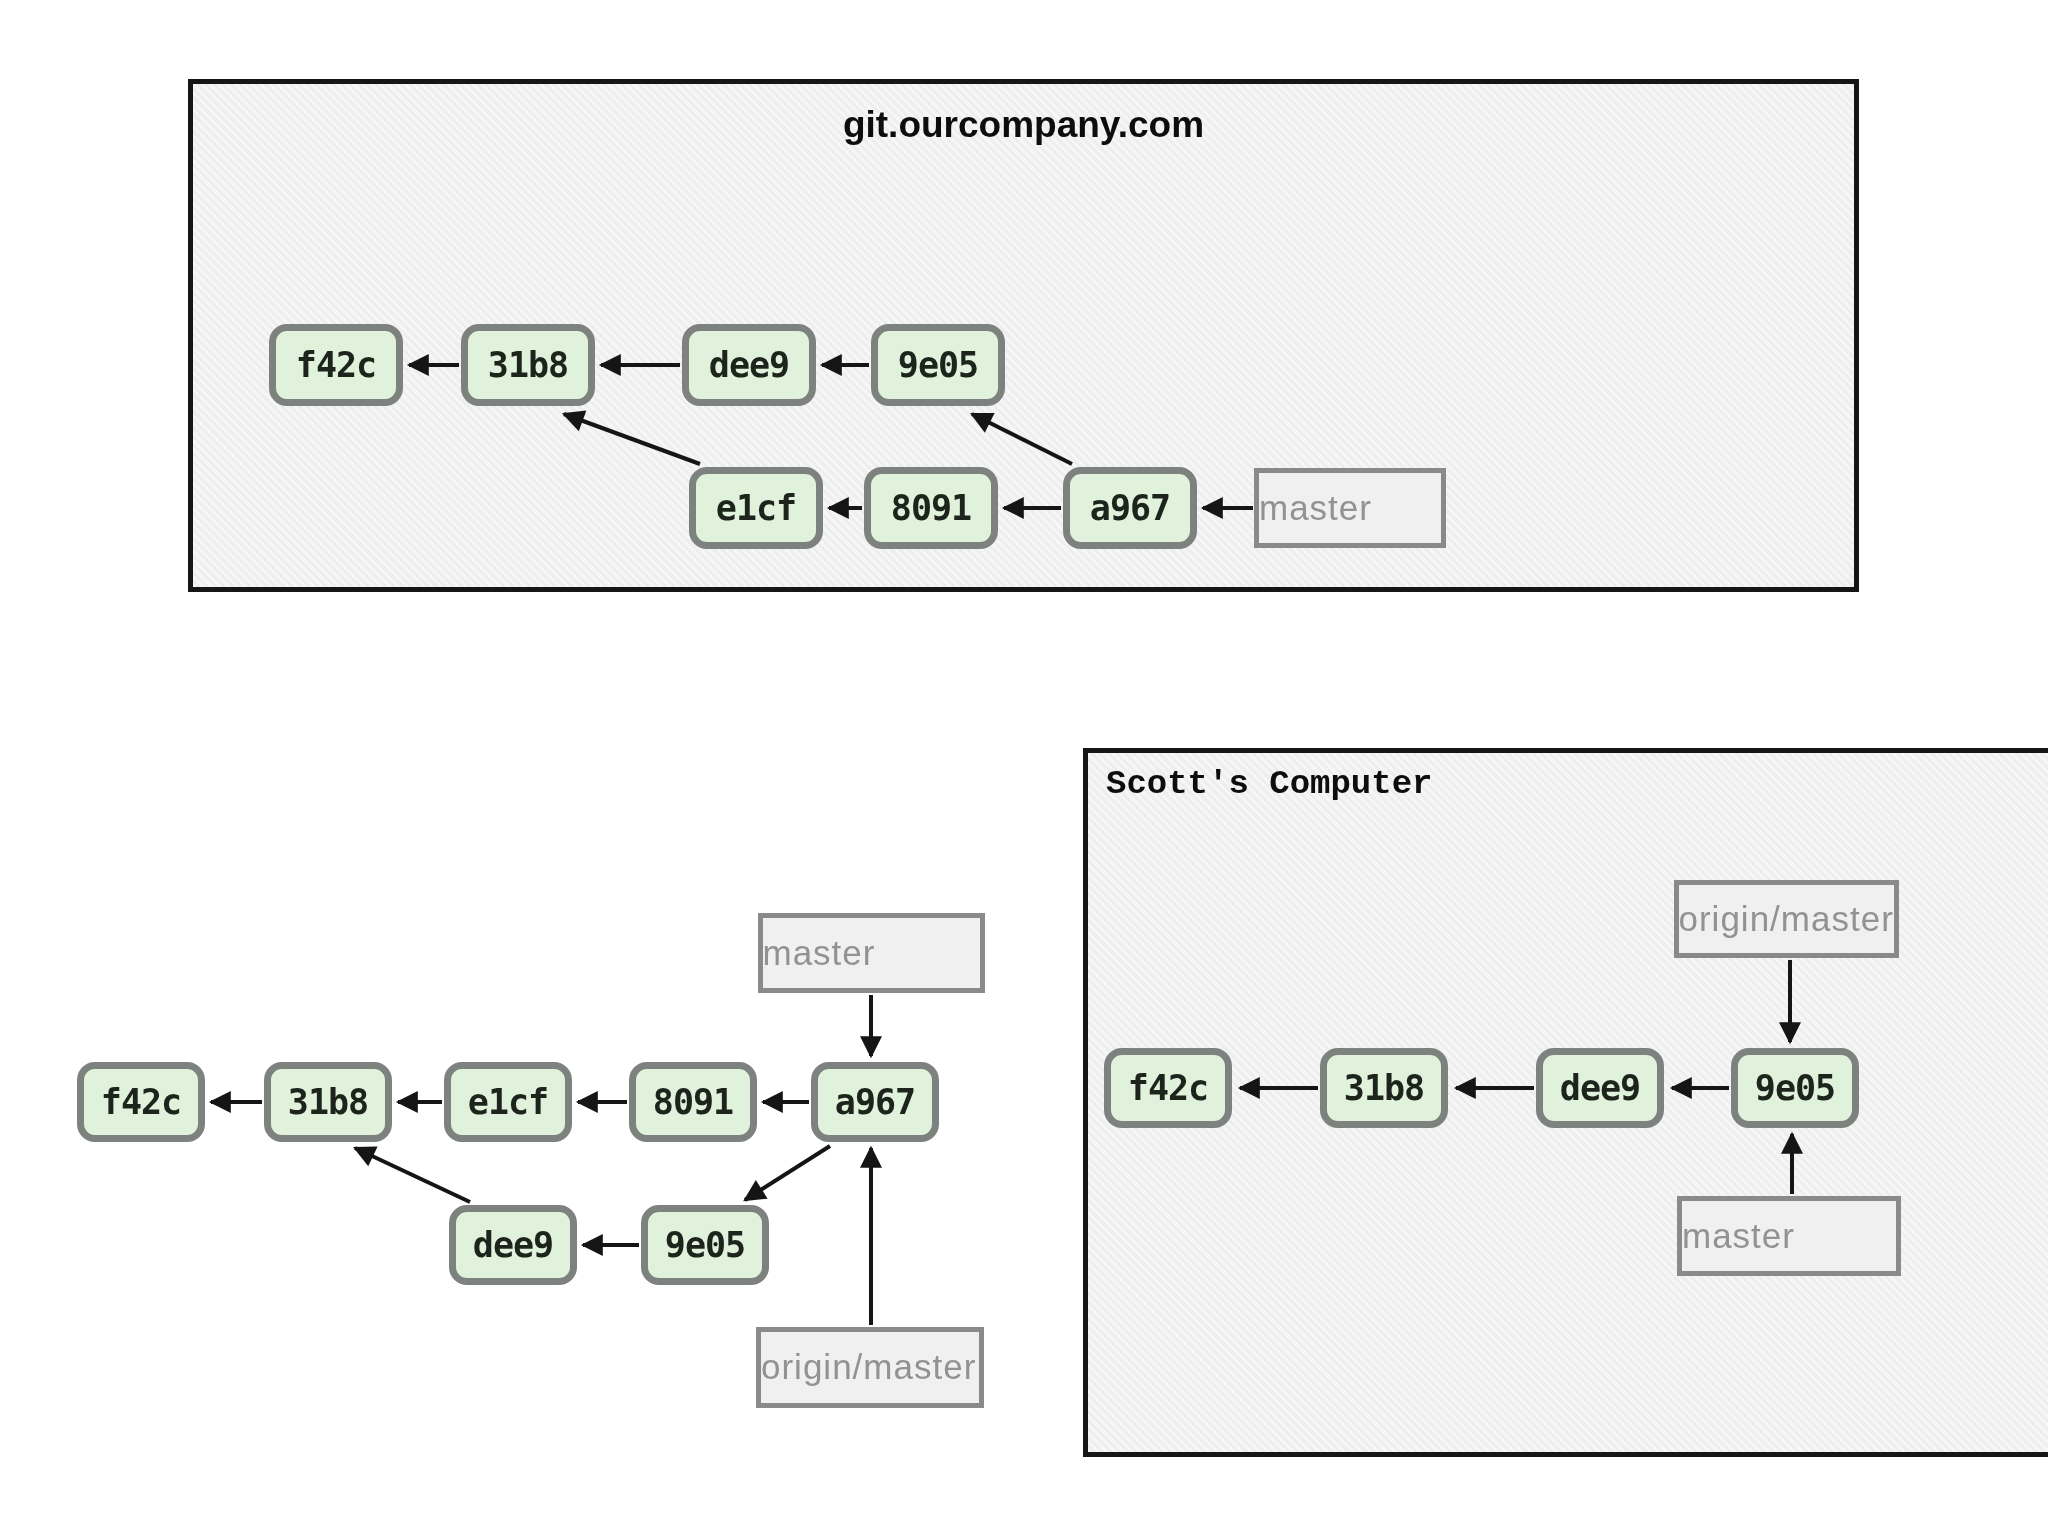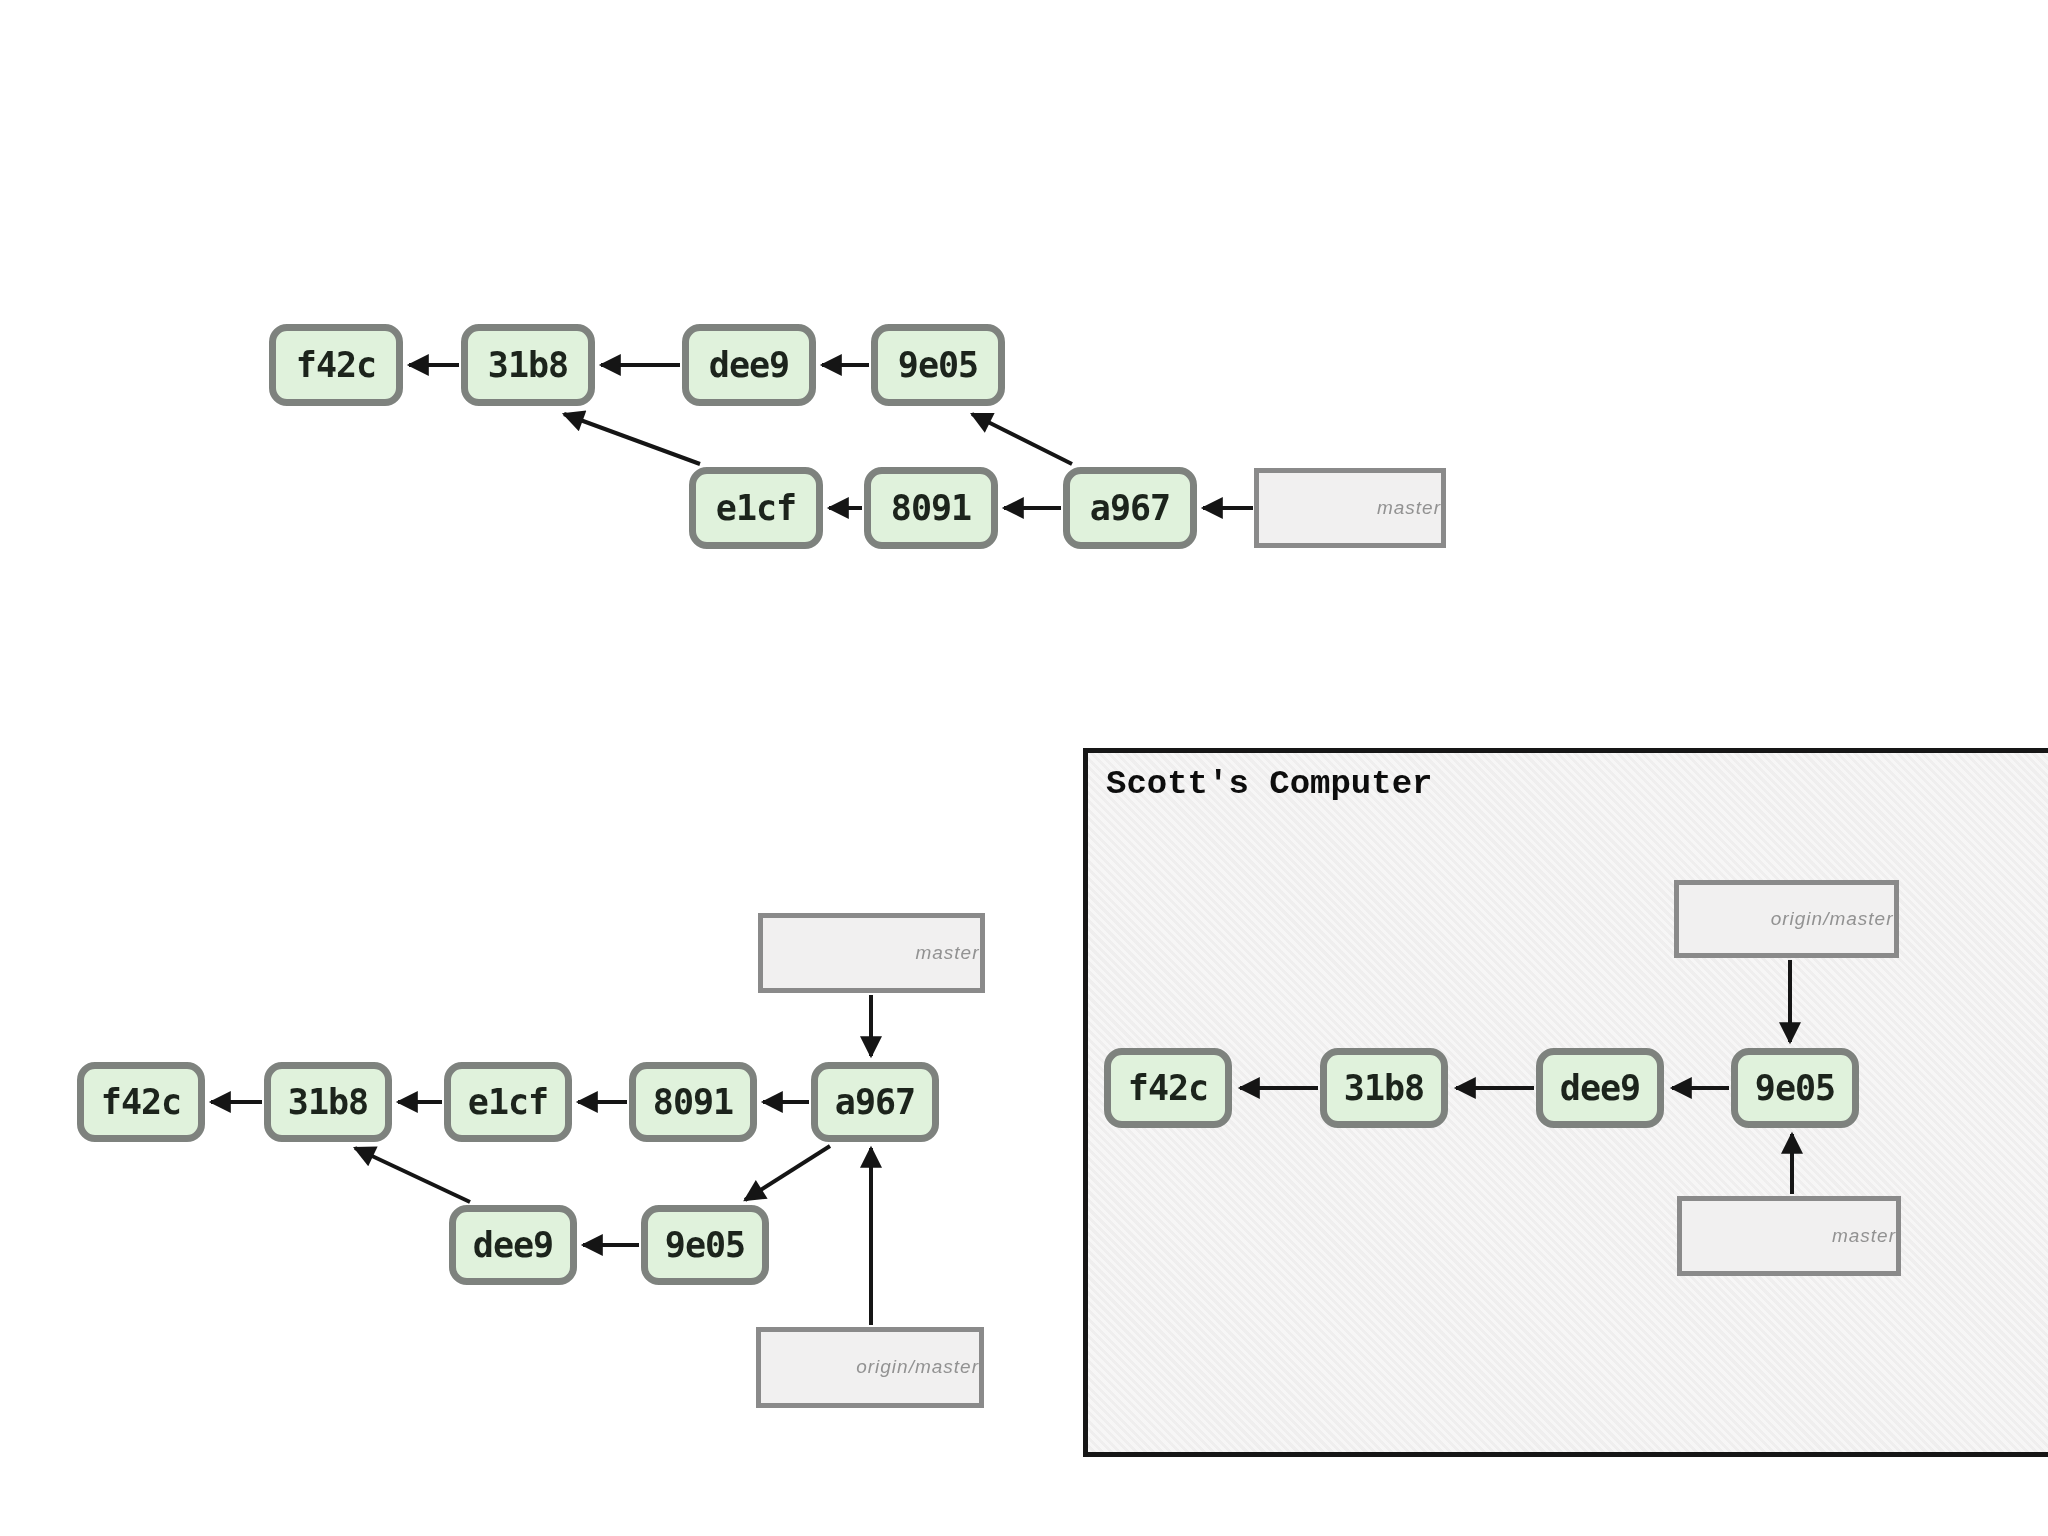--- a/index.html
+++ b/index.html
@@ -47,29 +47,28 @@
     color:#1c241c;
     font-family:"DejaVu Sans Mono", monospace;
     font-size:35px;
     font-weight:700;
     z-index:3;
     letter-spacing:-1px;
   }
   .ref-box{
     position:absolute;
     box-sizing:border-box;
-    display:flex;align-items:center;justify-content:flex-end;
+    display:flex;align-items:center;justify-content:flex-start;
     background:#f1f0f0;
     border:5px solid #8a8a8a;
     color:#929292;
-    font-size:19px;
+    font-size:35px;
     letter-spacing:1px;
     z-index:3;
     white-space:nowrap;
-    font-style:italic;
   }
 </style>
 </head>
 <body>
 
 <div id="stage">
   <svg id="arrows" width="2048" height="1536" viewBox="0 0 2048 1536">
     <defs>
       <marker id="ah" viewBox="0 0 10 10" refX="9" refY="5" markerWidth="6.5" markerHeight="5.5" orient="auto-start-reverse">
         <path d="M0,0 L10,5 L0,10 z" fill="#151515"></path>
@@ -91,20 +90,23 @@
       <line x1="871" y1="1325" x2="871" y2="1148" stroke="#151515" stroke-width="4" marker-end="url(#ah)"></line>
       <line x1="470" y1="1202" x2="355" y2="1148" stroke="#151515" stroke-width="4" marker-end="url(#ah)"></line>
       <line x1="830" y1="1146" x2="745" y2="1200" stroke="#151515" stroke-width="4" marker-end="url(#ah)"></line>
       <line x1="639" y1="1245" x2="583" y2="1245" stroke="#151515" stroke-width="4" marker-end="url(#ah)"></line>
       <line x1="1318" y1="1088" x2="1240" y2="1088" stroke="#151515" stroke-width="4" marker-end="url(#ah)"></line>
       <line x1="1534" y1="1088" x2="1456" y2="1088" stroke="#151515" stroke-width="4" marker-end="url(#ah)"></line>
       <line x1="1729" y1="1088" x2="1672" y2="1088" stroke="#151515" stroke-width="4" marker-end="url(#ah)"></line>
       <line x1="1790" y1="960" x2="1790" y2="1042" stroke="#151515" stroke-width="4" marker-end="url(#ah)"></line>
       <line x1="1792" y1="1194" x2="1792" y2="1134" stroke="#151515" stroke-width="4" marker-end="url(#ah)"></line>
     </svg>
+<div class="panel" style="left: 188px; top: 79px; width: 1671px; height: 513px;">
+      <div class="panel-title center">git.ourcompany.com</div>
+    </div>
     <div class="commit" style="left: 269px; top: 324px; width: 134px; height: 82px;">
       <div>f42c</div>
     </div>
     <div class="commit" style="left: 461px; top: 324px; width: 134px; height: 82px;">
       <div>31b8</div>
     </div>
     <div class="commit" style="left: 682px; top: 324px; width: 134px; height: 82px;">
       <div>dee9</div>
     </div>
     <div class="commit" style="left: 871px; top: 324px; width: 134px; height: 82px;">

